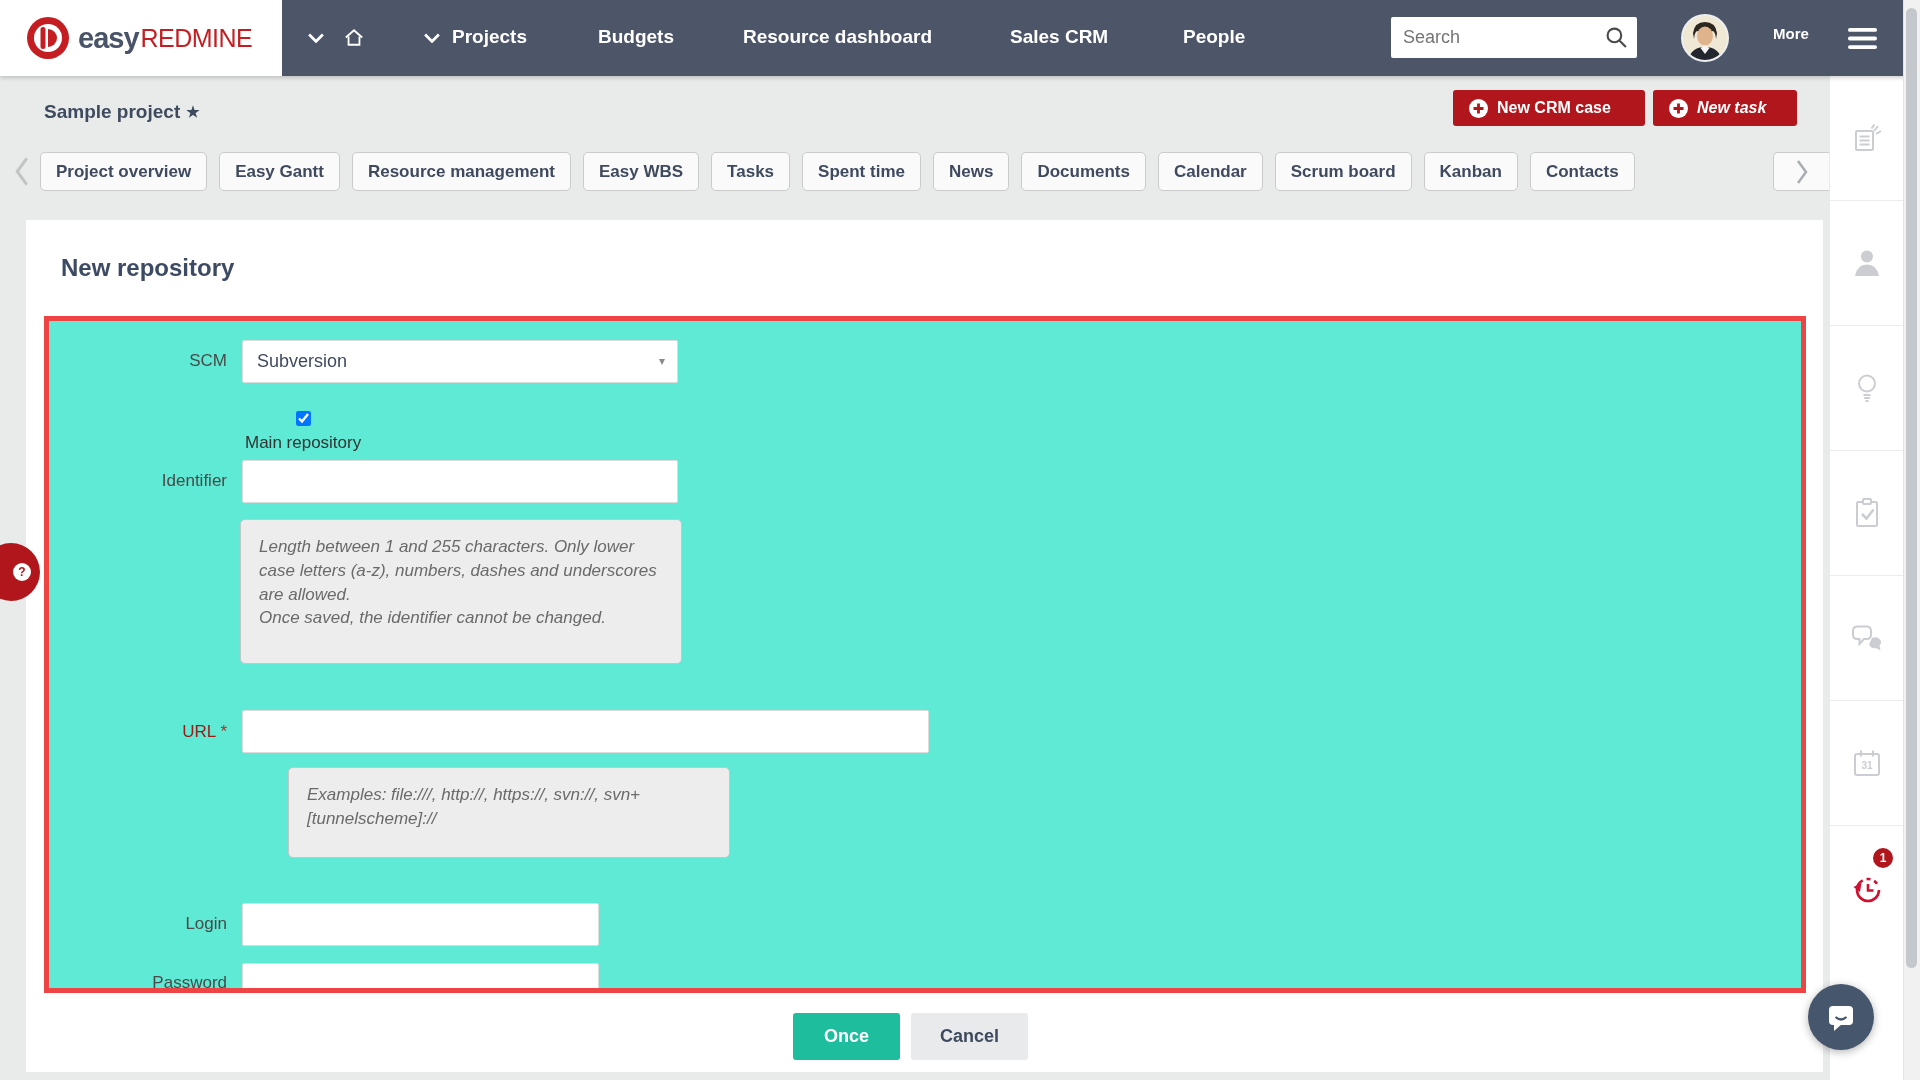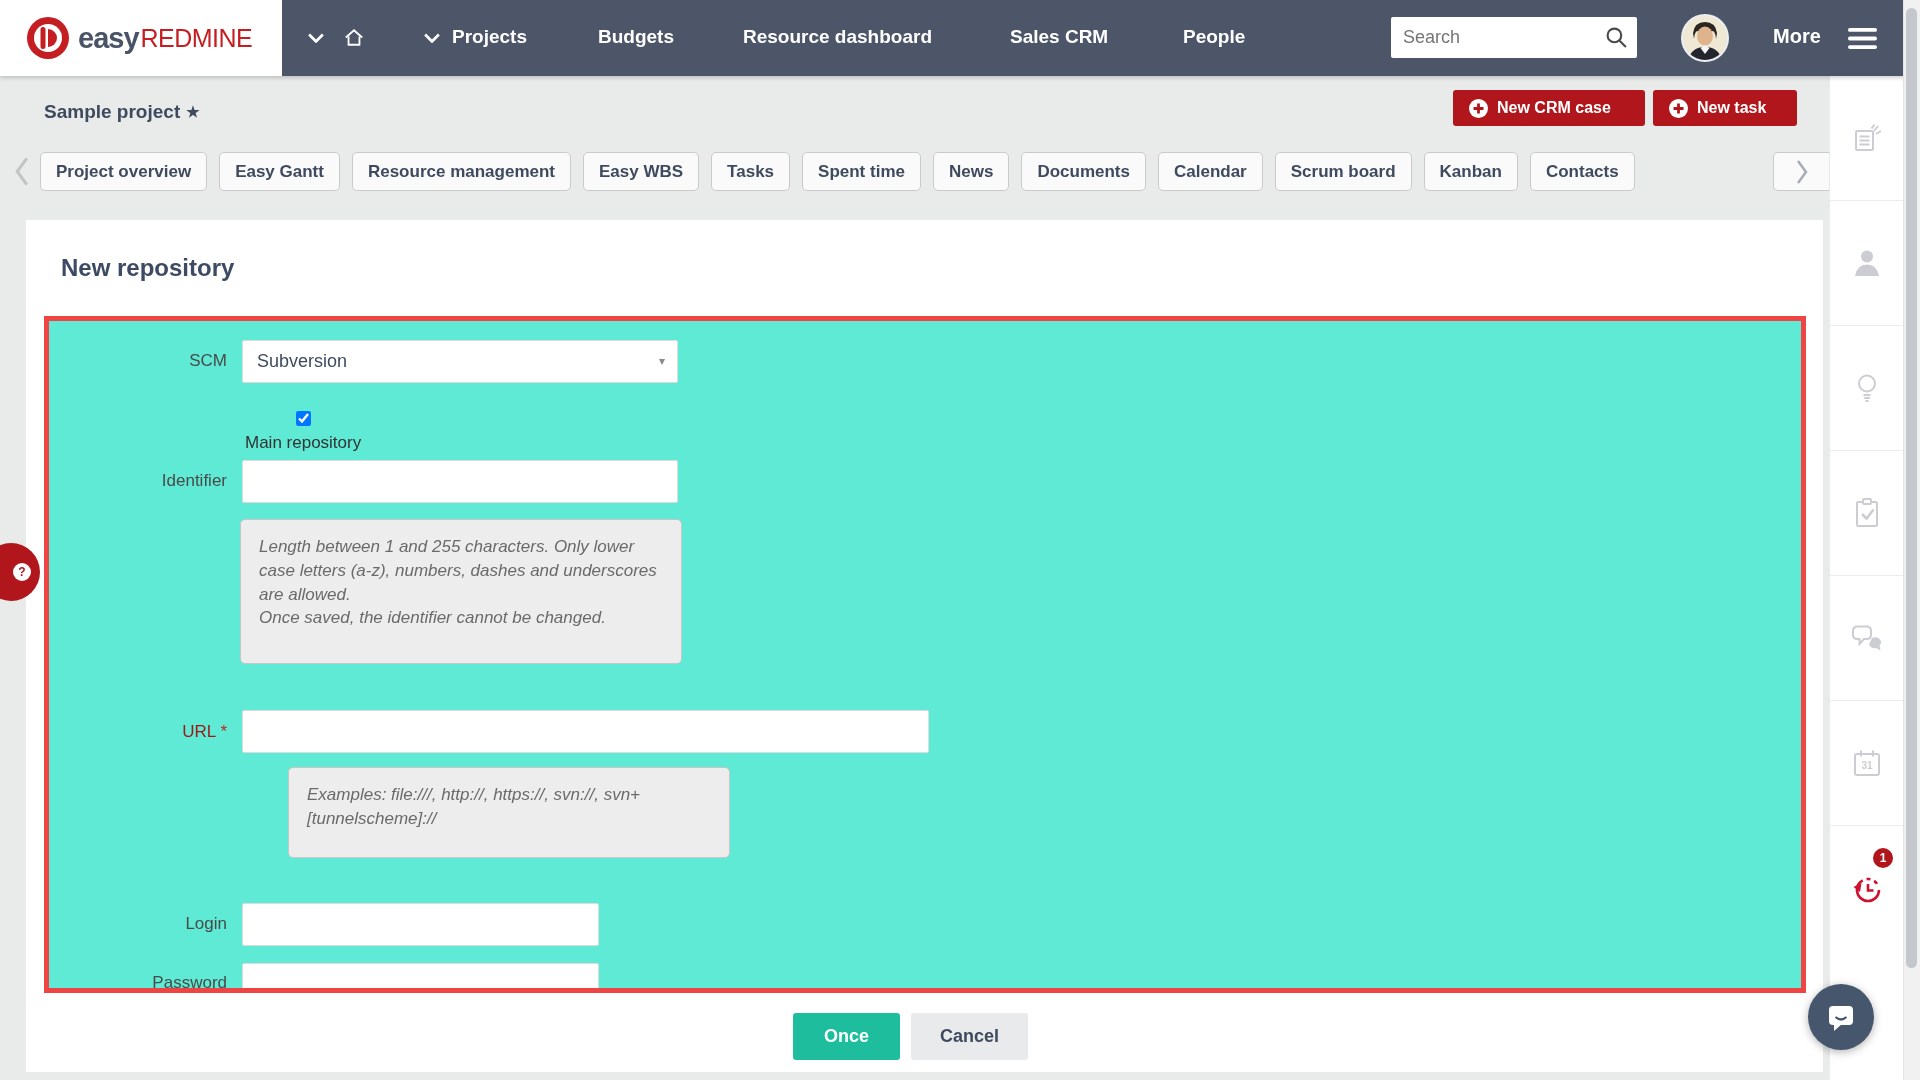--- a/index.html
+++ b/index.html
@@ -10,29 +10,29 @@
   .navbar { position:absolute; left:0; top:0; width:1920px; height:76px; background:#4d5669; box-shadow:0 2px 4px rgba(0,0,0,.18); z-index:5; }
   .logo-block { position:absolute; left:0; top:0; width:282px; height:76px; background:#ffffff; display:flex; align-items:center; padding-left:26px; }
   .logo-easy { font-size:29px; font-weight:bold; color:#4a5468; letter-spacing:-1px; margin-left:8px; }
   .logo-redmine { font-size:25px; font-weight:400; color:#c41e22; letter-spacing:-.5px; margin-left:2px;text-align:right; }
   .nav-item { position:absolute; top:26px; color:#ffffff; font-size:19px; font-weight:bold; cursor:pointer; white-space:nowrap; }
   .nav-ico { position:absolute; cursor:pointer; }
   .search-box { position:absolute; left:1391px; top:17px; width:246px; height:41px; background:#fff; border:none; border-radius:2px; }
   .search-box input { position:absolute; left:0; top:0; width:100%; height:100%; border:none; outline:none; background:transparent; padding:0 40px 0 12px; font-size:18px; color:#555; font-family:"Liberation Sans",sans-serif; }
   .search-box svg { position:absolute; right:9px; top:9px; }
   .avatar { position:absolute; left:1683px; top:16px; width:44px; height:44px; border-radius:50%; overflow:hidden; background:#f0ead8; box-shadow:0 0 0 2px rgba(255,255,255,.9); cursor:pointer; }
-  .more-label { position:absolute; left:1773px; top:25px; font-size:20px; font-weight:bold; color:#fff; cursor:pointer;text-align:right; }
+  .more-label { position:absolute; left:1773px; top:25px; font-size:15px; font-weight:bold; color:#fff; cursor:pointer;text-align:right; }
   .hamburger { position:absolute; left:1848px; top:28px; cursor:pointer; }
 
   
   .project-title { position:absolute; left:44px; top:101px; font-size:19px; font-weight:bold; color:#3e4a5e; }
   .project-star { font-size:15px; margin-left:6px; position:relative; top:-1px; }
   .hdr-btn { position:absolute; top:90px; height:36px; background:#b0161b; border:none; border-radius:3px; color:#fff; font-size:16px; font-weight:bold; display:flex; align-items:center; gap:9px; padding:8px 16px; cursor:pointer; font-family:"Liberation Sans",sans-serif; }
   .btn-crm { left:1453px; width:192px; }
-  .btn-task { left:1653px; width:144px; }
+  .btn-task { left:1653px; width:144px;font-style:italic; }
 
   
   .tabs-left-chevron { position:absolute; left:13px; top:156px; cursor:pointer; }
   .tabs { position:absolute; left:40px; top:152px; display:flex; gap:12px; }
   .tab { height:39px; line-height:37px; padding:0 15px; background:#fafafa; border:1px solid #cbcbcb; border-radius:5px; font-size:17px; font-weight:600; color:#3f4a5e; cursor:pointer; white-space:nowrap; }
   .tab-next { position:absolute; left:1773px; top:152px; width:56px; height:39px; background:#fafafa; border:1px solid #cbcbcb; border-radius:5px 0 0 5px; border-right:none; display:flex; align-items:center; justify-content:center; cursor:pointer; }
 
   
   .card { position:absolute; left:26px; top:220px; width:1797px; height:852px; background:#ffffff; }
   .card-title { position:absolute; left:35px; top:34px; font-size:24px; font-weight:bold; color:#3d4a63; }

